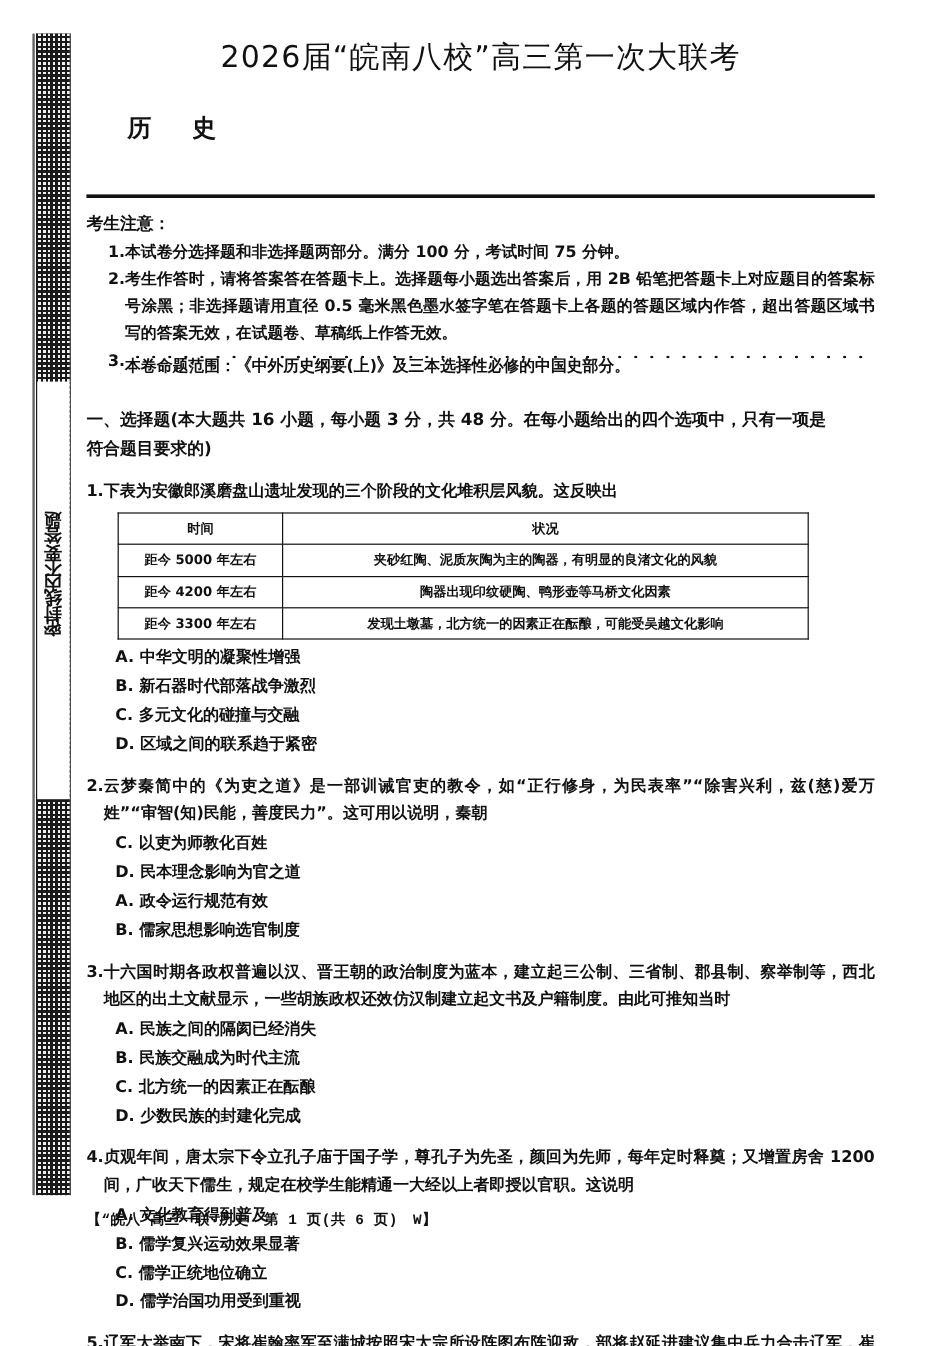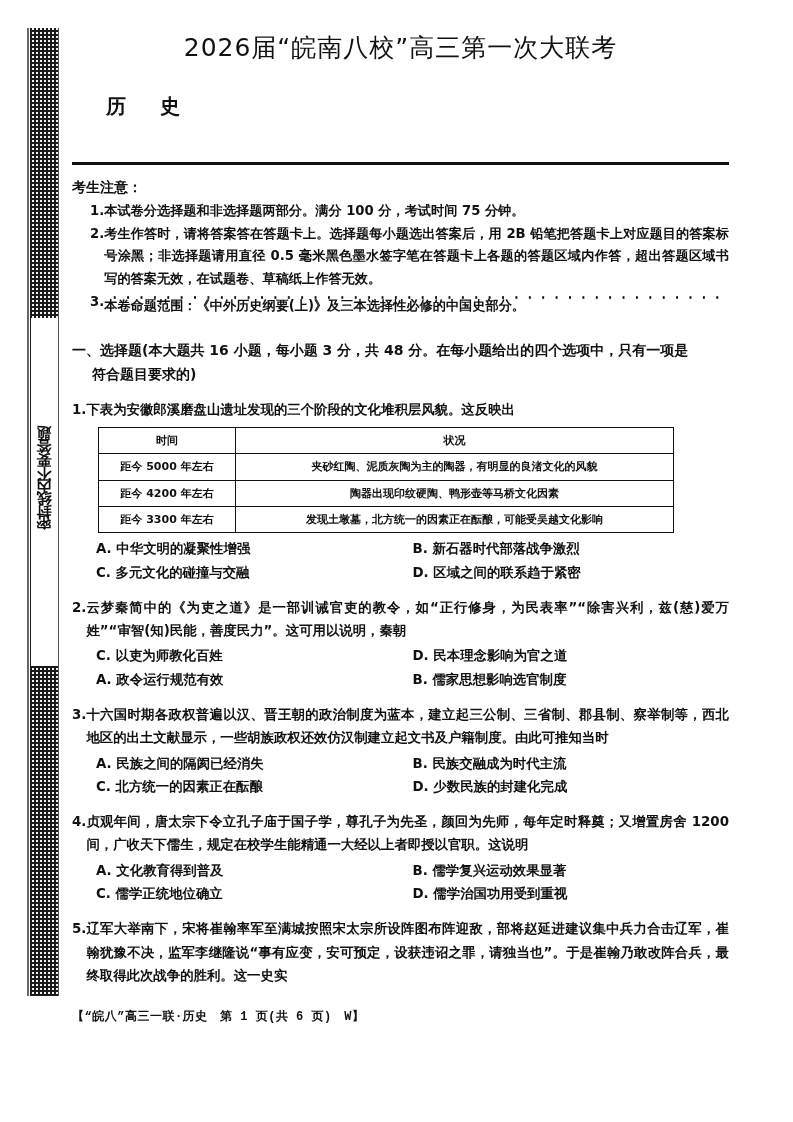--- a/index.html
+++ b/index.html
@@ -121,21 +121,21 @@
   }
 
   
   #section-heading {
     margin-top: 20px;
     font-size: 14px;
     font-weight: 700;
     line-height: 1.75;
     text-align: justify;
   }
-  #section-heading .cont { display: block; margin-left: 20px; }
+  #section-heading .cont { display: block; }
 
   
   .q {
     margin-top: 11px;
     font-size: 13.4px;
     font-weight: 700;
     line-height: 1.73;
   }
   .q-stem {
     display: flex;
@@ -144,20 +144,21 @@
   .q-num { flex: 0 0 auto; }
   .q-text { flex: 1 1 auto; text-align: justify; text-justify: inter-character; }
 
   .options {
     margin-left: 24px;
     margin-top: 2px;
   }
   .opt-row {
     display: flex;
     line-height: 1.78;
+    flex-direction: column;
   }
   .opt {
     flex: 0 0 50%;
     font-size: 13.4px;
     font-weight: 700;
   }
 
   
   table#evidence-table {
     border-collapse: collapse;

